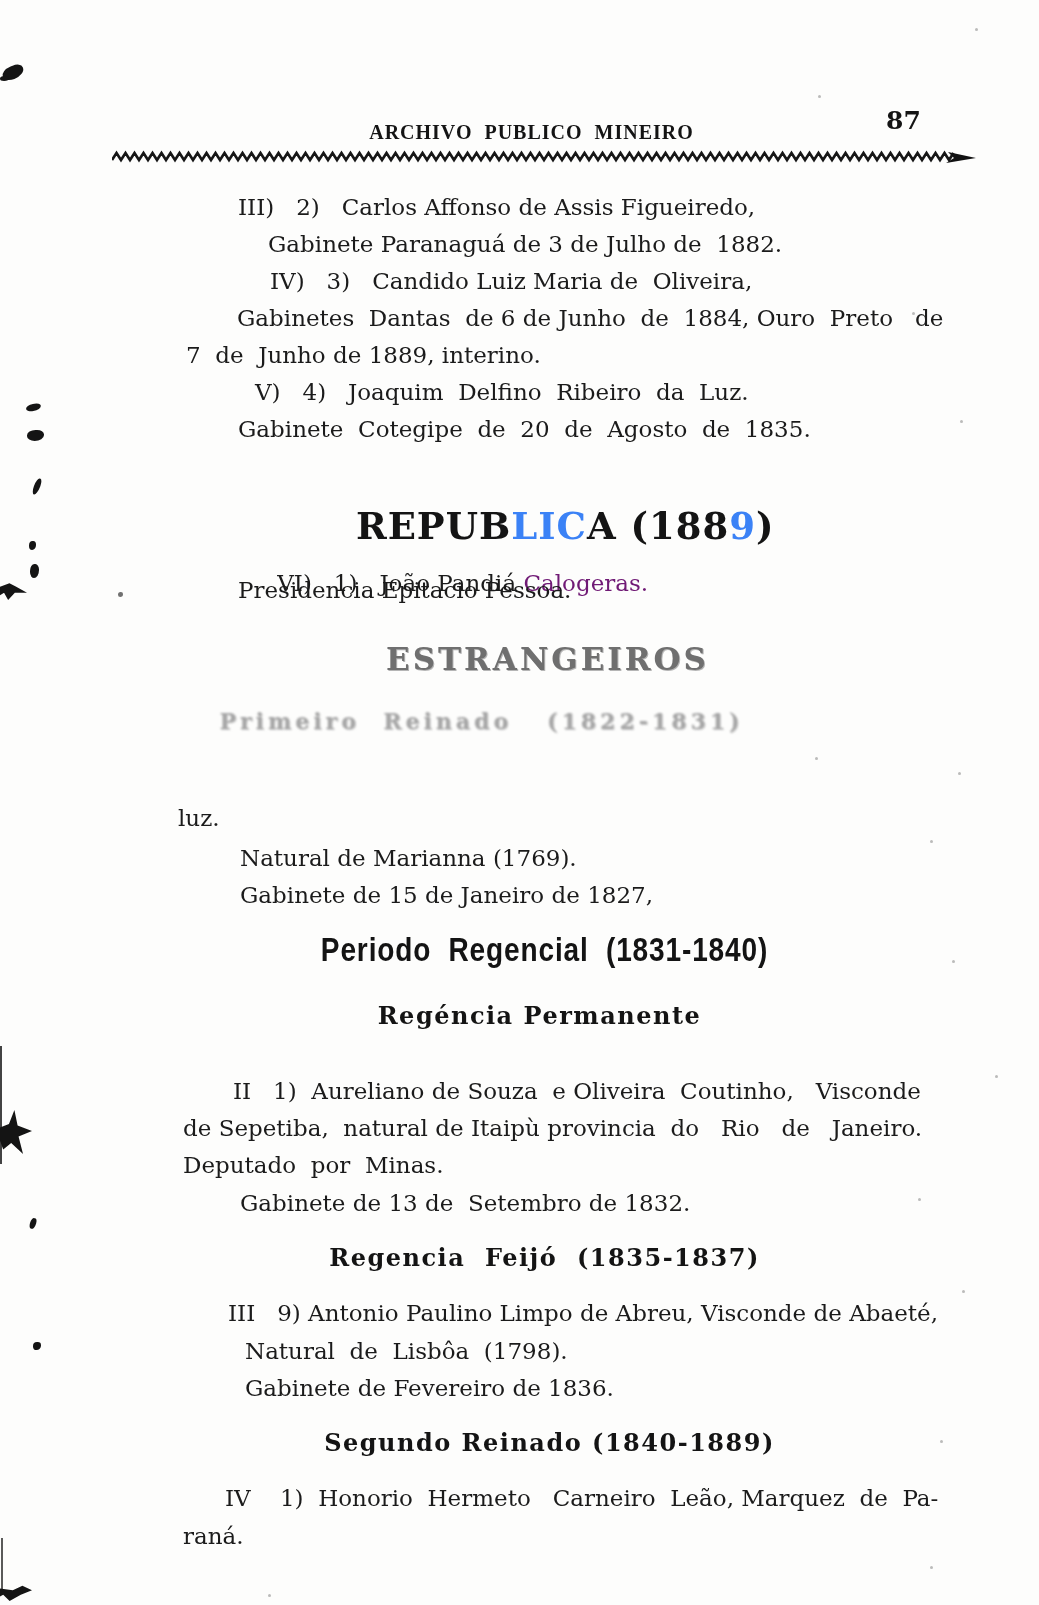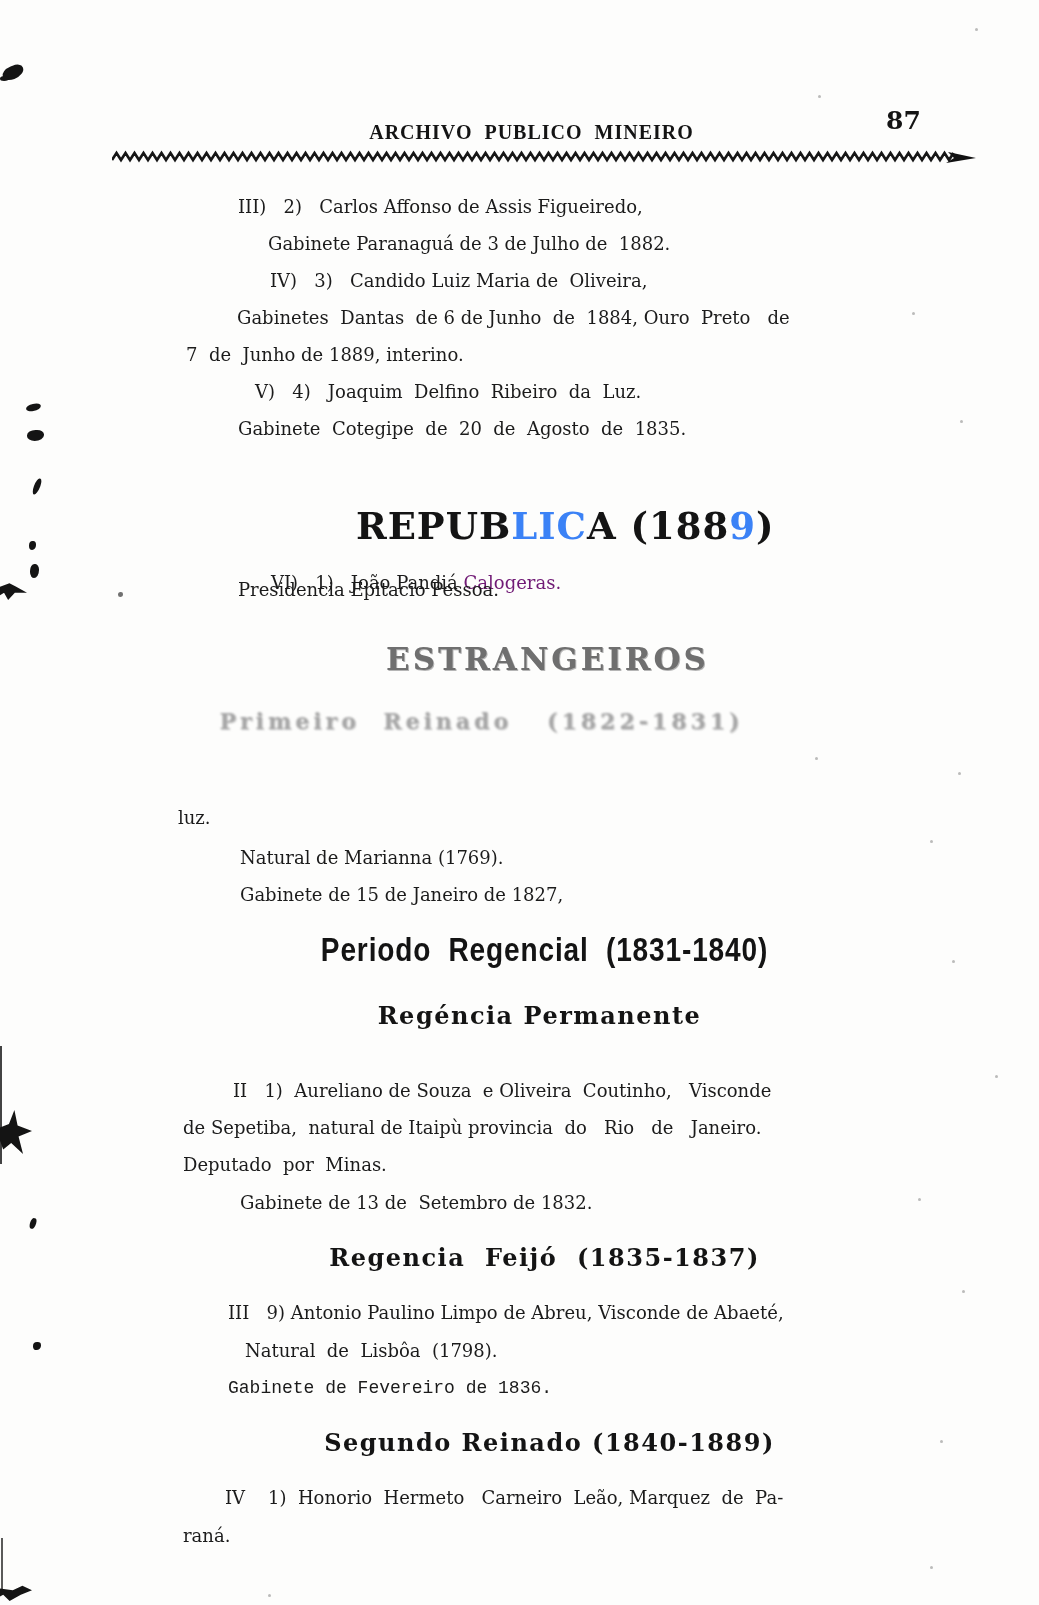--- a/index.html
+++ b/index.html
@@ -23,21 +23,21 @@
   .page-number {
     position:absolute; top:106px; left:886px;
     font-family:"DejaVu Serif", serif; font-weight:bold;
     font-size:25px; color:#141414;
   }
   .rule-wrap { position:absolute; left:112px; top:150px; width:865px; height:16px; }
   
   .line {
     position:absolute;
     font-family:"DejaVu Serif", serif;
-    font-size:18px; line-height:30px;
+    font-size:23px; line-height:30px;
     color:#1b1b1b; white-space:pre;
   }
   .fade-txt { color:#701a75; filter:blur(0.4px); }
   
   .center-head {
     position:absolute; left:0; width:1039px; text-align:center;
     font-family:"DejaVu Serif", serif; font-weight:bold;
     color:#141414; white-space:pre;
   }
   .h-republica { top:460px; font-size:37px; letter-spacing:1px; transform:translateX(18px); }
@@ -111,21 +111,21 @@
 
   <div class="line" style="left:233px; top:1076px;">II   1)  Aureliano de Souza  e Oliveira  Coutinho,   Visconde</div>
   <div class="line" style="left:183px; top:1150px;">Deputado  por  Minas.</div>
   <div class="line" style="left:183px; top:1113px;">de Sepetiba,  natural de Itaipù provincia  do   Rio   de   Janeiro.</div>
   <div class="line" style="left:240px; top:1188px;">Gabinete de 13 de  Setembro de 1832.</div>
 
   <div class="center-head h-sub h-feijo">Regencia  Feijó  (1835-1837)</div>
 
   <div class="line" style="left:228px; top:1298px;">III   9) Antonio Paulino Limpo de Abreu, Visconde de Abaeté,</div>
   <div class="line" style="left:245px; top:1336px;">Natural  de  Lisbôa  (1798).</div>
-  <div class="line" style="left:228px; top:1373px;font-family:Liberation Mono, monospace;">Gabinete de Fevereiro de 1836.</div>
+  <div class="line" style="left:245px; top:1373px;">Gabinete de Fevereiro de 1836.</div>
 
   <div class="center-head h-sub h-segundo">Segundo Reinado (1840-1889)</div>
 
   <div class="line" style="left:225px; top:1483px;">IV    1)  Honorio  Hermeto   Carneiro  Leão, Marquez  de  Pa-</div>
   <div class="line" style="left:183px; top:1521px;">raná.</div>
 
   <div class="ink blob" style="left:2px; top:66px; width:22px; height:13px; transform:rotate(-22deg);"></div>
   <div class="ink blob" style="left:0px; top:76px; width:9px; height:5px;"></div>
   <div class="ink blob" style="left:26px; top:404px; width:15px; height:7px; transform:rotate(-10deg);"></div>
   <div class="ink blob" style="left:27px; top:430px; width:17px; height:11px;"></div>

